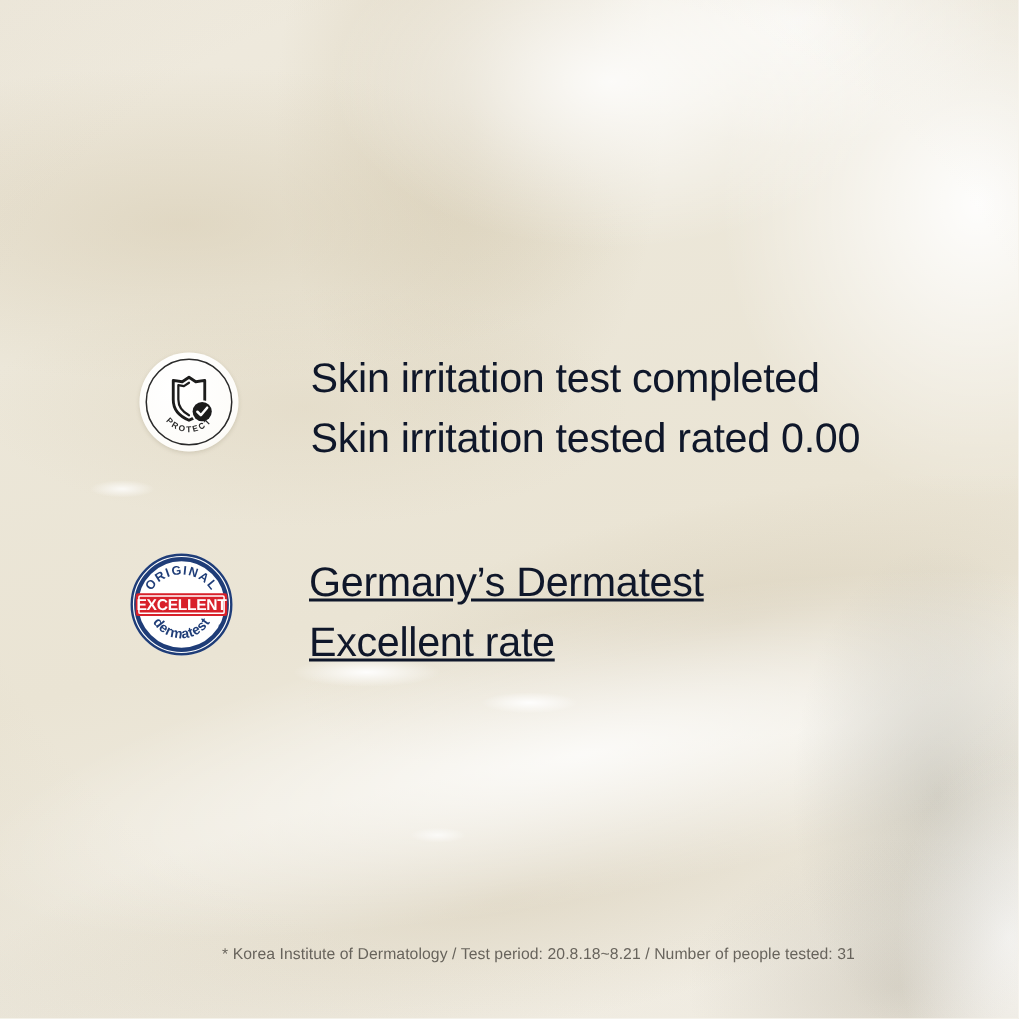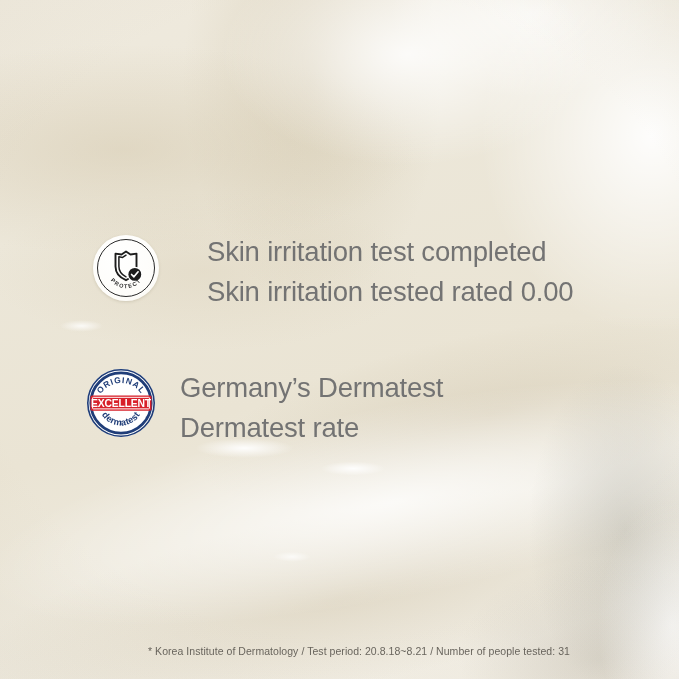--- a/index.html
+++ b/index.html
@@ -86,27 +86,27 @@
   #claim-row-1 { left: 90px; top: 232px; }
   #claim-row-2 { left: 86px; top: 368px; }
 
   .badge-slot {
     width: 72px;
     flex: 0 0 72px;
   }
 
   .claim-text {
     margin-left: 45px;
-    color: #737373;
+    color: #0f172a;
     font-size: 27.5px;
     line-height: 40px;
     letter-spacing: -0.2px;
     white-space: nowrap;
   }
-  #claim-row-2 .claim-text { margin-left: 22px; }
+  #claim-row-2 .claim-text { margin-left: 48px; text-decoration: underline; }
 
   .claim-line { display: block; }
 
   
   .protect-badge {
     position: relative;
     width: 66px;
     height: 66px;
     margin-top: 3px;
     margin-left: 3px;
@@ -143,21 +143,20 @@
   
   .footnote {
     position: absolute;
     left: 148px;
     top: 630px;
     color: #5d5952;
     font-size: 10.5px;
     letter-spacing: 0.05px;
     white-space: nowrap;
     opacity: 0.92;
-    margin-top: 15px;
   }
 </style>
 </head>
 <body>
 
 <div id="canvas">
 
   <div class="bg-layer bg-base"></div>
   <div class="bg-layer bg-swirl-b"></div>
   <div class="bg-layer bg-swirl-a"></div>
@@ -229,20 +228,20 @@
 
             <rect x="4.5" y="27.5" width="61" height="15.2" rx="1.6" fill="#d8202a"></rect>
             <rect x="6.6" y="29.3" width="56.8" height="11.6" rx="0.8" fill="none" stroke="#ffffff" stroke-width="1"></rect>
             <text x="35" y="38.6" text-anchor="middle" font-family="Liberation Sans, sans-serif" font-size="10.4" font-weight="bold" letter-spacing="-0.2" fill="#ffffff">EXCELLENT</text>
           </svg>
         </div>
       </div>
 
       <div class="claim-text">
         <span class="claim-line">Germany’s Dermatest</span>
-        <span class="claim-line">Dermatest rate</span>
+        <span class="claim-line">Excellent rate</span>
       </div>
     </div>
 
     <div class="footnote">* Korea Institute of Dermatology / Test period: 20.8.18~8.21 / Number of people tested: 31</div>
 
   </div>
 </div>
 
 </body></html>

